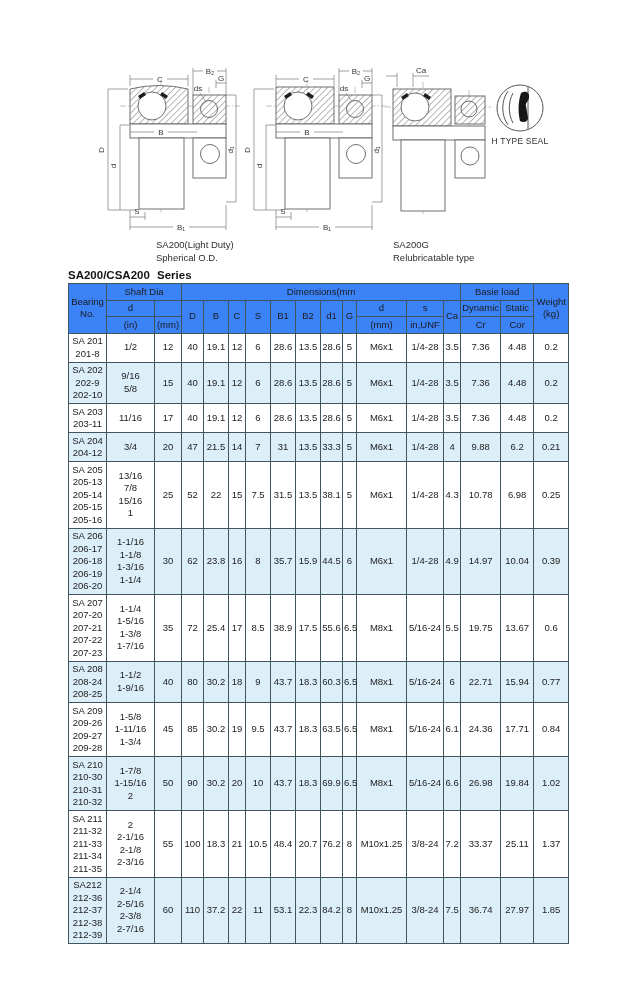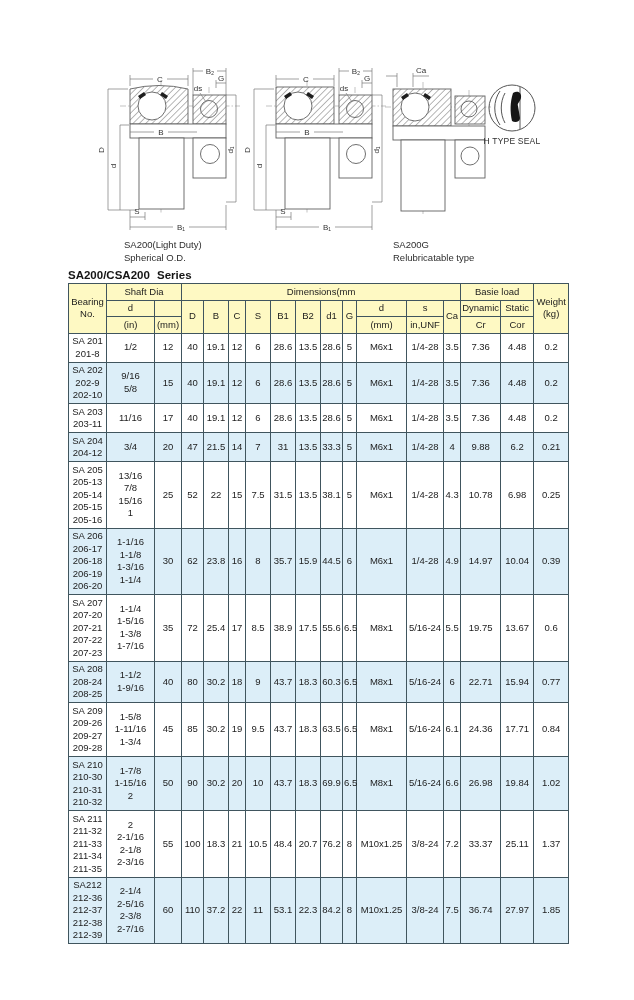--- a/index.html
+++ b/index.html
@@ -10,34 +10,34 @@
   
   .drawings{position:relative;height:204px;margin-top:62px}
   .fig{position:absolute;top:0}
   .fig svg{display:block}
   .fig-caption{font-size:9.5px;color:#2e2e2e;line-height:13px;margin-top:0}
   .dwg .hatch{fill:url(#hatch);stroke:#5f5f5f;stroke-width:0.9}
   .dwg .white{fill:#ffffff;stroke:#5f5f5f;stroke-width:0.9}
   .dwg .dim{stroke:#7a7a7a;stroke-width:0.7;fill:none}
   .dwg .cl{stroke:#9a9a9a;stroke-width:0.6;fill:none;stroke-dasharray:6 2 1.5 2}
   .dwg text{font-family:"Liberation Sans",sans-serif;font-size:8px;fill:#333}
-  .seals{position:absolute;left:482px;top:20px;width:68px;display:flex;flex-direction:column;gap:20px;align-items:flex-start}
+  .seals{position:absolute;left:482px;top:20px;width:68px;display:flex;flex-direction:column;gap:20px;align-items:flex-end}
   .seal-block{text-align:center}
   .seal-label{font-size:8.5px;color:#2e2e2e;letter-spacing:.2px;margin-top:0}
   .seal svg{display:block;margin:0 auto}
   .seal .ln{stroke:#555;stroke-width:1;fill:none}
   .seal .blob{fill:#161616;stroke:none}
   
   .tbl-title{width:500px;margin:3px 0 2px 68px;text-align:left;font-size:11.5px;font-weight:bold;color:#151515;word-spacing:4px}
   table.spec{border-collapse:collapse;table-layout:fixed;width:500px;margin-left:68px;border:1.5px solid #40555e}
   table.spec th,table.spec td{
     border:1px solid #40555e;font-size:9.5px;line-height:12.5px;text-align:center;
     vertical-align:middle;padding:1.5px 1px;white-space:pre-line;font-weight:normal;color:#1c1c1c;
   }
-  table.spec thead th{background:#fef9c3}
+  table.spec thead th{background:#3b82f6}
   table.spec tbody tr:nth-child(even) td{background:#dceef8}
   table.spec tbody tr:nth-child(odd) td{background:#ffffff}
 </style>
 </head>
 <body>
 
 <svg width="0" height="0" style="position:absolute" aria-hidden="true">
   <defs>
     <pattern id="hatch" patternUnits="userSpaceOnUse" width="4.5" height="4.5" patternTransform="rotate(45)">
       <rect width="4.5" height="4.5" fill="#ffffff"></rect>
@@ -105,21 +105,21 @@
       <line class="dim" x1="53" y1="150" x2="53" y2="158"></line>
       <line class="dim" x1="38" y1="155" x2="53" y2="155"></line>
       <text x="45" y="152" text-anchor="middle">S</text>
 
       <line class="dim" x1="38" y1="158" x2="38" y2="168"></line>
       <line class="dim" x1="134" y1="143" x2="134" y2="168"></line>
       <line class="dim" x1="38" y1="165" x2="81" y2="165"></line>
       <line class="dim" x1="97" y1="165" x2="134" y2="165"></line>
       <text x="89" y="168" text-anchor="middle">B₁</text>
     </svg>
-    <div class="fig-caption" style="margin-left:32px">
+    <div class="fig-caption" style="margin-left:64px">
       <div>SA200(Light Duty)</div>
       <div>Spherical O.D.</div>
     </div>
   </div>
 
   <div class="fig" style="left:238px">
     <svg class="dwg" width="150" height="176" viewBox="0 0 150 176">
       <line class="cl" x1="28" y1="44" x2="148" y2="44"></line>
       <line class="cl" x1="69" y1="18" x2="69" y2="152"></line>
       <line class="cl" x1="117" y1="25" x2="117" y2="104"></line>

